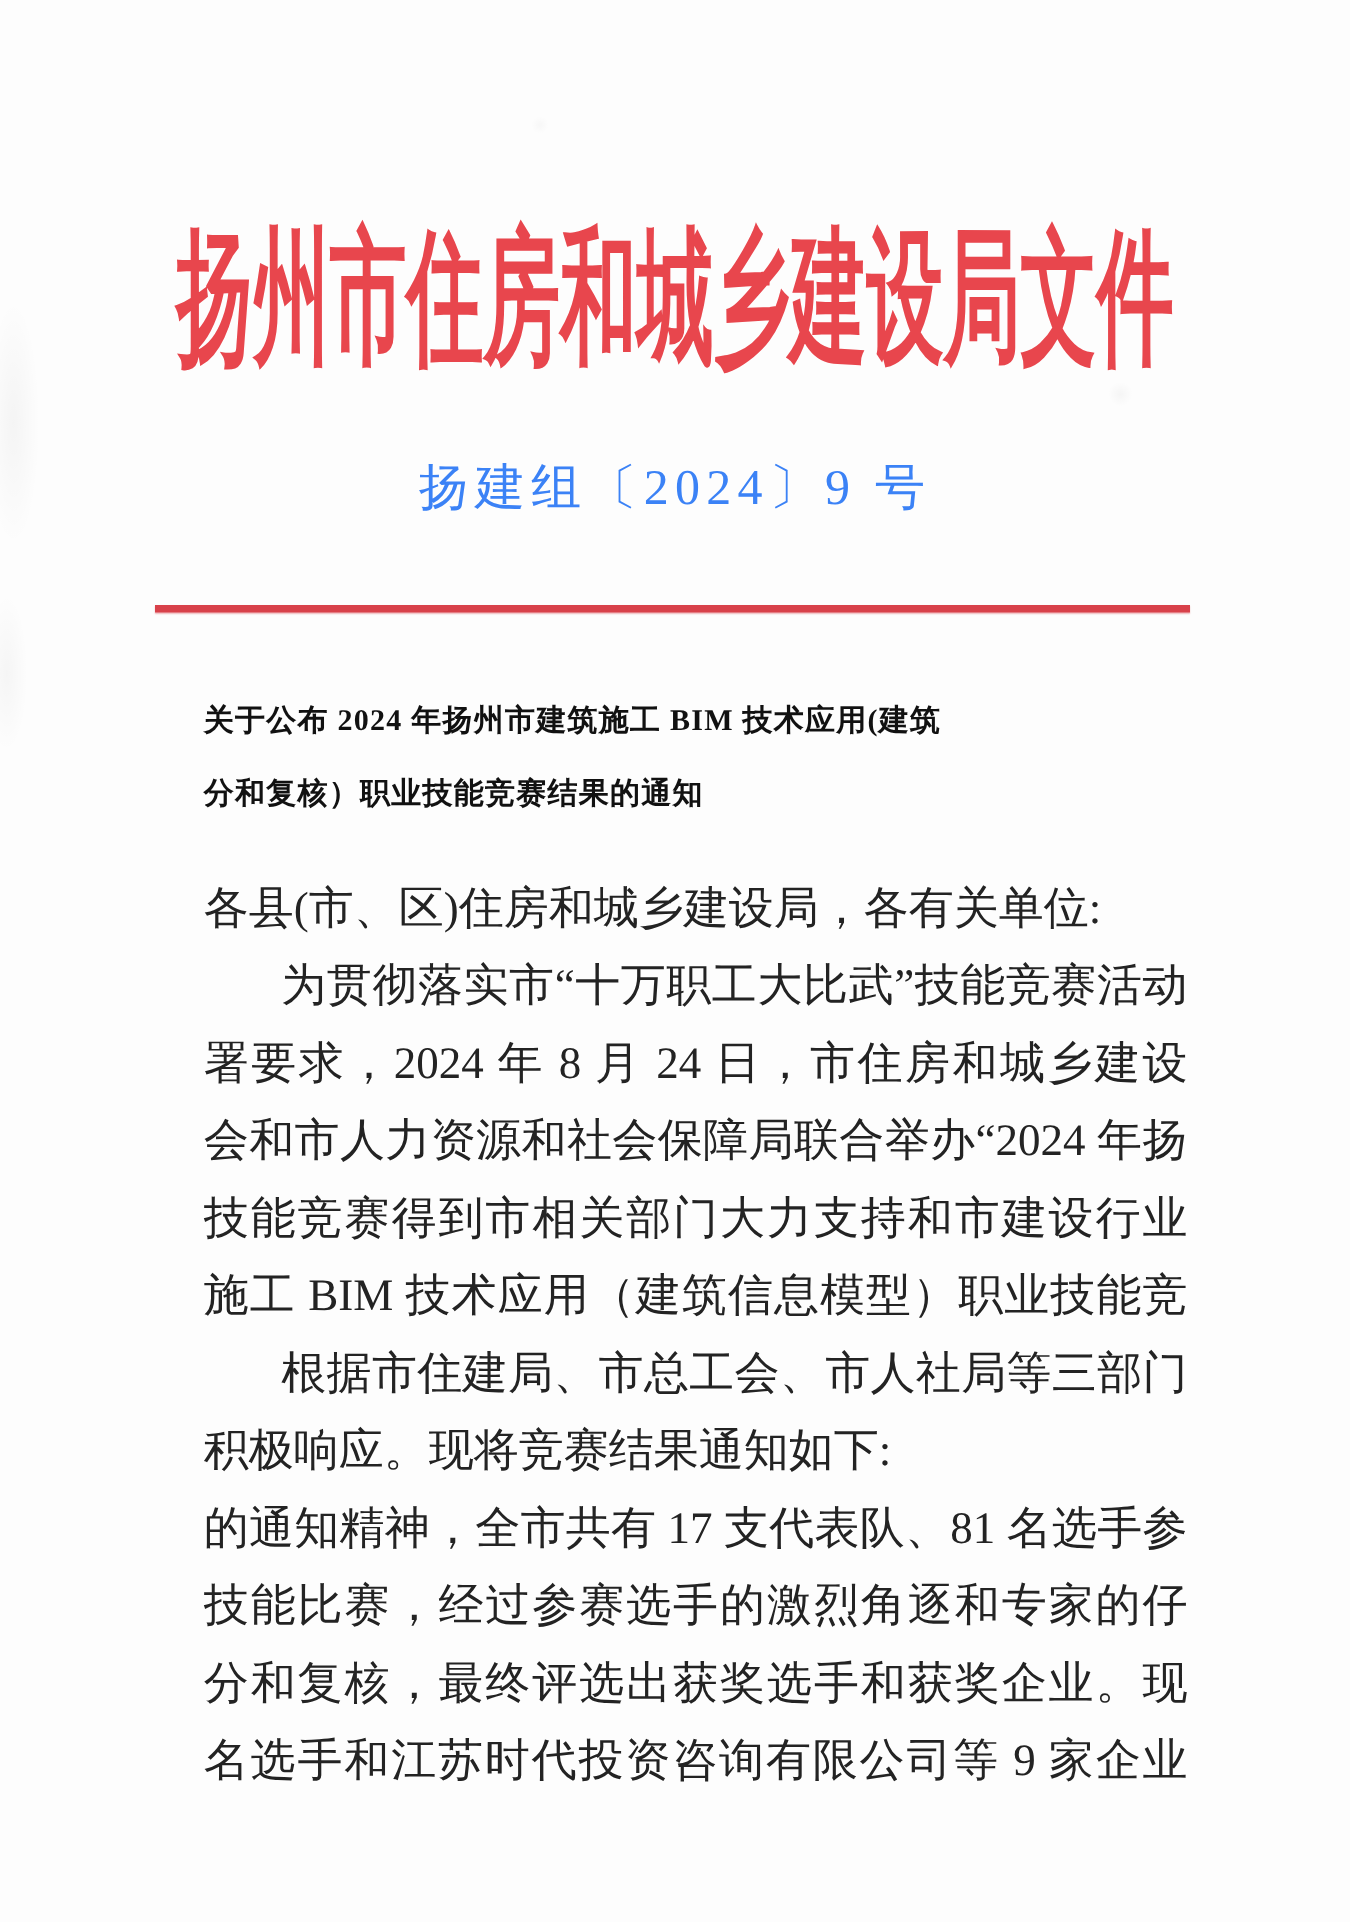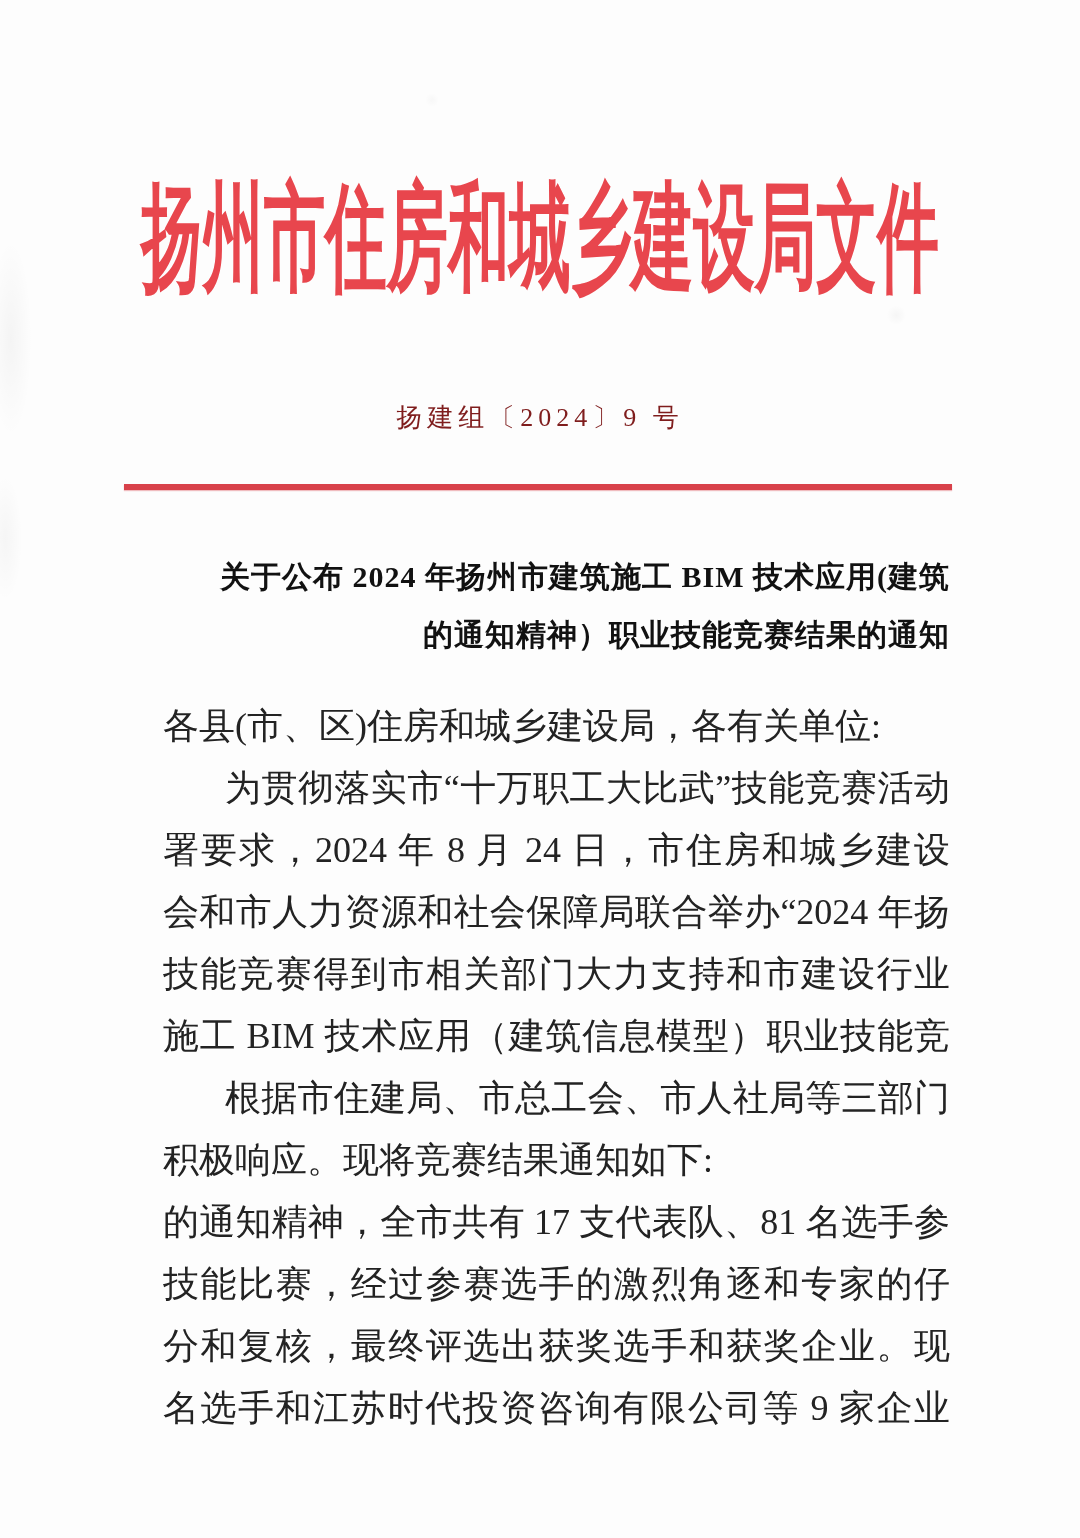--- a/index.html
+++ b/index.html
@@ -53,48 +53,47 @@
     transform-origin: center center;
   }
 
   
   .doc-number {
     position: absolute;
     top: 368px;
     left: 0;
     right: 0;
     text-align: center;
-    font-size: 26px;
+    font-size: 40px;
     line-height: 44px;
     letter-spacing: 5px;
-    color: #7f1d1d;
-    margin-top: 28px;
+    color: #3b82f6;
   }
 
   
   .red-line {
     position: absolute;
     top: 484px;
     left: 124px;
     width: 828px;
     height: 6px;
     background: #d8414a;
     box-shadow: 0 1px 1px rgba(216,65,74,0.35);
   }
 
   
   .doc-title {
     position: absolute;
     top: 548px;
     left: 163px;
     width: 787px;
-    text-align: right;
+    text-align: left;
     font-weight: bold;
     color: #111111;
-    font-size: 30px;
+    font-size: 24px;
     line-height: 58px;
     letter-spacing: 1px;
   }
 
   
   .doc-body {
     position: absolute;
     top: 695px;
     left: 163px;
     width: 787px;
@@ -124,21 +123,21 @@
   <div class="header-band">
     <span class="header-text">扬州市住房和城乡建设局文件</span>
   </div>
 
   <div class="doc-number">扬建组〔2024〕9 号</div>
 
   <div class="red-line"></div>
 
   <div class="doc-title">
     <div>关于公布 2024 年扬州市建筑施工 BIM 技术应用(建筑</div>
-    <div>的通知精神）职业技能竞赛结果的通知</div>
+    <div>分和复核）职业技能竞赛结果的通知</div>
   </div>
 
   <div class="doc-body">
     <div class="body-line short">各县(市、区)住房和城乡建设局，各有关单位:</div>
     <div class="body-line indent">为贯彻落实市“十万职工大比武”技能竞赛活动相关部</div>
     <div class="body-line">署要求，2024 年 8 月 24 日，市住房和城乡建设局、市总工</div>
     <div class="body-line">会和市人力资源和社会保障局联合举办“2024 年扬州市建筑</div>
     <div class="body-line">技能竞赛得到市相关部门大力支持和市建设行业相关企业</div>
     <div class="body-line">施工 BIM 技术应用（建筑信息模型）职业技能竞赛”。本次</div>
     <div class="body-line indent">根据市住建局、市总工会、市人社局等三部门联合印发</div>

